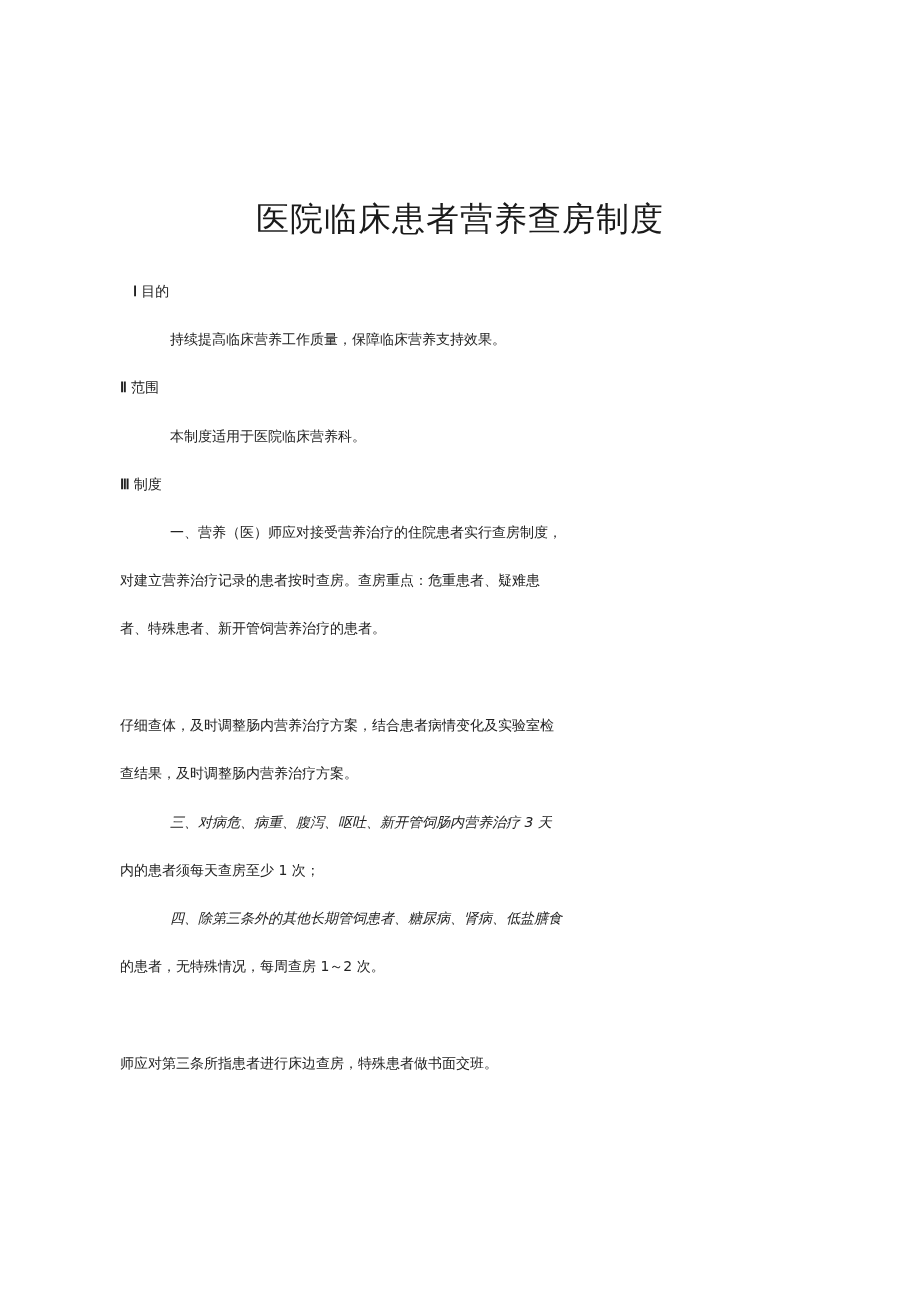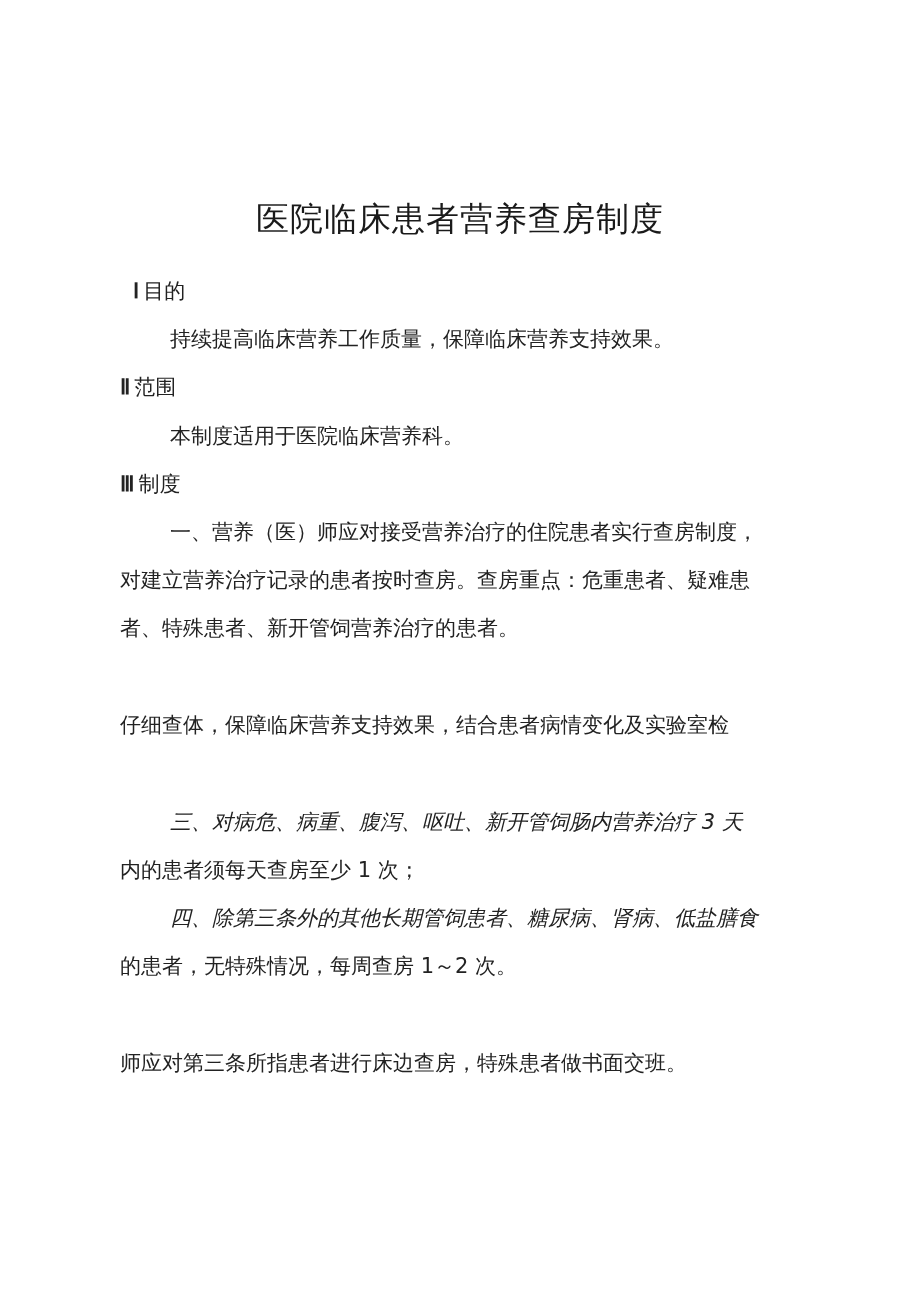--- a/index.html
+++ b/index.html
@@ -29,21 +29,21 @@
       top: 168px;
       text-align: center;
       font-size: 33px;
       letter-spacing: 1px;
       line-height: 46px;
       color: #1a1a1a;
       font-weight: normal;
     }
     .line {
       position: absolute;
-      font-size: 21px;
+      font-size: 14px;
       line-height: 30px;
       white-space: nowrap;
       color: #222222;
     }
     .section-heading .num {
       font-family: "Liberation Sans", sans-serif;
       font-weight: bold;
       margin-right: 4px;
     }
   </style>
@@ -65,21 +65,22 @@
   <div class="line" style="left:170px; top:415px;">本制度适用于医院临床营养科。</div>
 
   <div class="line section-heading" style="left:120px; top:463px;">
     <span class="num">Ⅲ</span><span>制度</span>
   </div>
 
   <div class="line" style="left:120px; top:559px;">对建立营养治疗记录的患者按时查房。查房重点：危重患者、疑难患</div>
   <div class="line" style="left:170px; top:511px;">一、营养（医）师应对接受营养治疗的住院患者实行查房制度，</div>
   <div class="line" style="left:120px; top:607px;text-align:right;">者、特殊患者、新开管饲营养治疗的患者。</div>
 
-  <div class="line" style="left:120px; top:704px;">仔细查体，保障临床营养支持效果，结合患者病情变化及实验室检</div>
+  <div class="line" style="left:120px; top:704px;">仔细查体，及时调整肠内营养治疗方案，结合患者病情变化及实验室检</div>
+  <div class="line" style="left:120px; top:752px;">查结果，及时调整肠内营养治疗方案。</div>
 
   <div class="line" style="left:170px; top:801px;font-style:italic;">三、对病危、病重、腹泻、呕吐、新开管饲肠内营养治疗 3 天</div>
   <div class="line" style="left:120px; top:849px;">内的患者须每天查房至少 1 次；</div>
 
   <div class="line" style="left:170px; top:897px;font-style:italic;">四、除第三条外的其他长期管饲患者、糖尿病、肾病、低盐膳食</div>
   <div class="line" style="left:120px; top:945px;">的患者，无特殊情况，每周查房 1～2 次。</div>
 
   <div class="line" style="left:120px; top:1042px;">师应对第三条所指患者进行床边查房，特殊患者做书面交班。</div>
 
 

